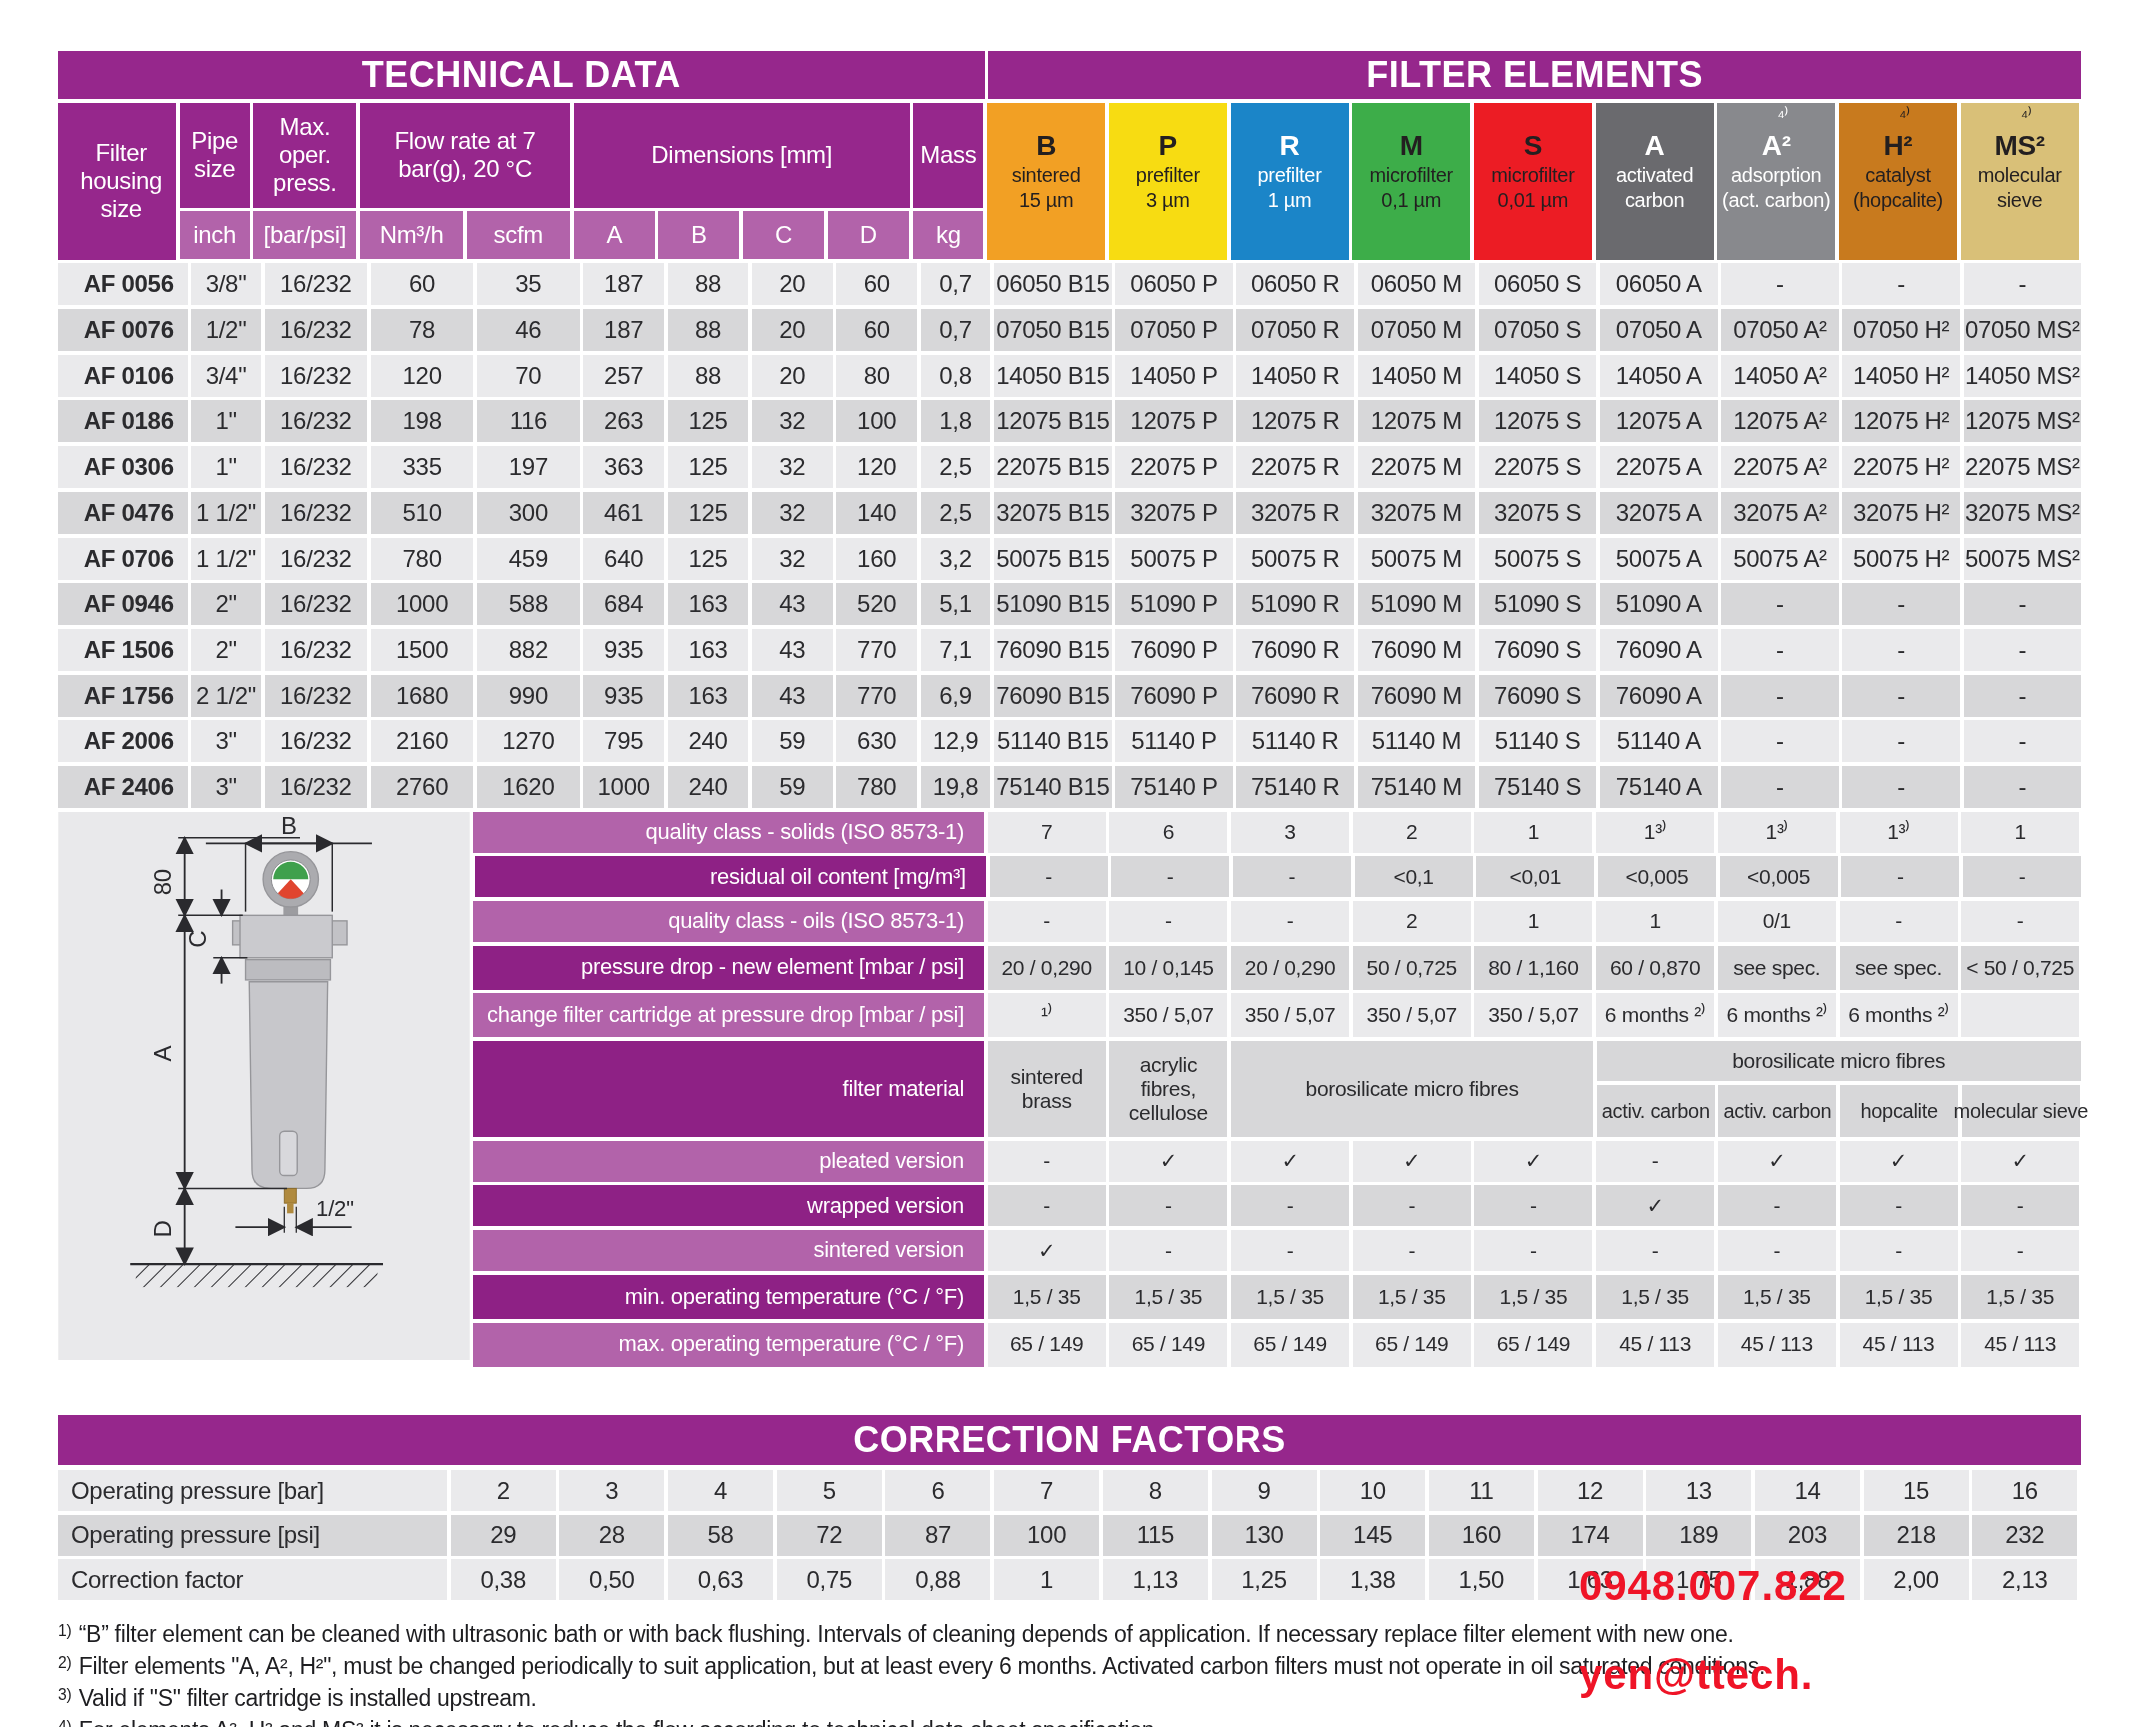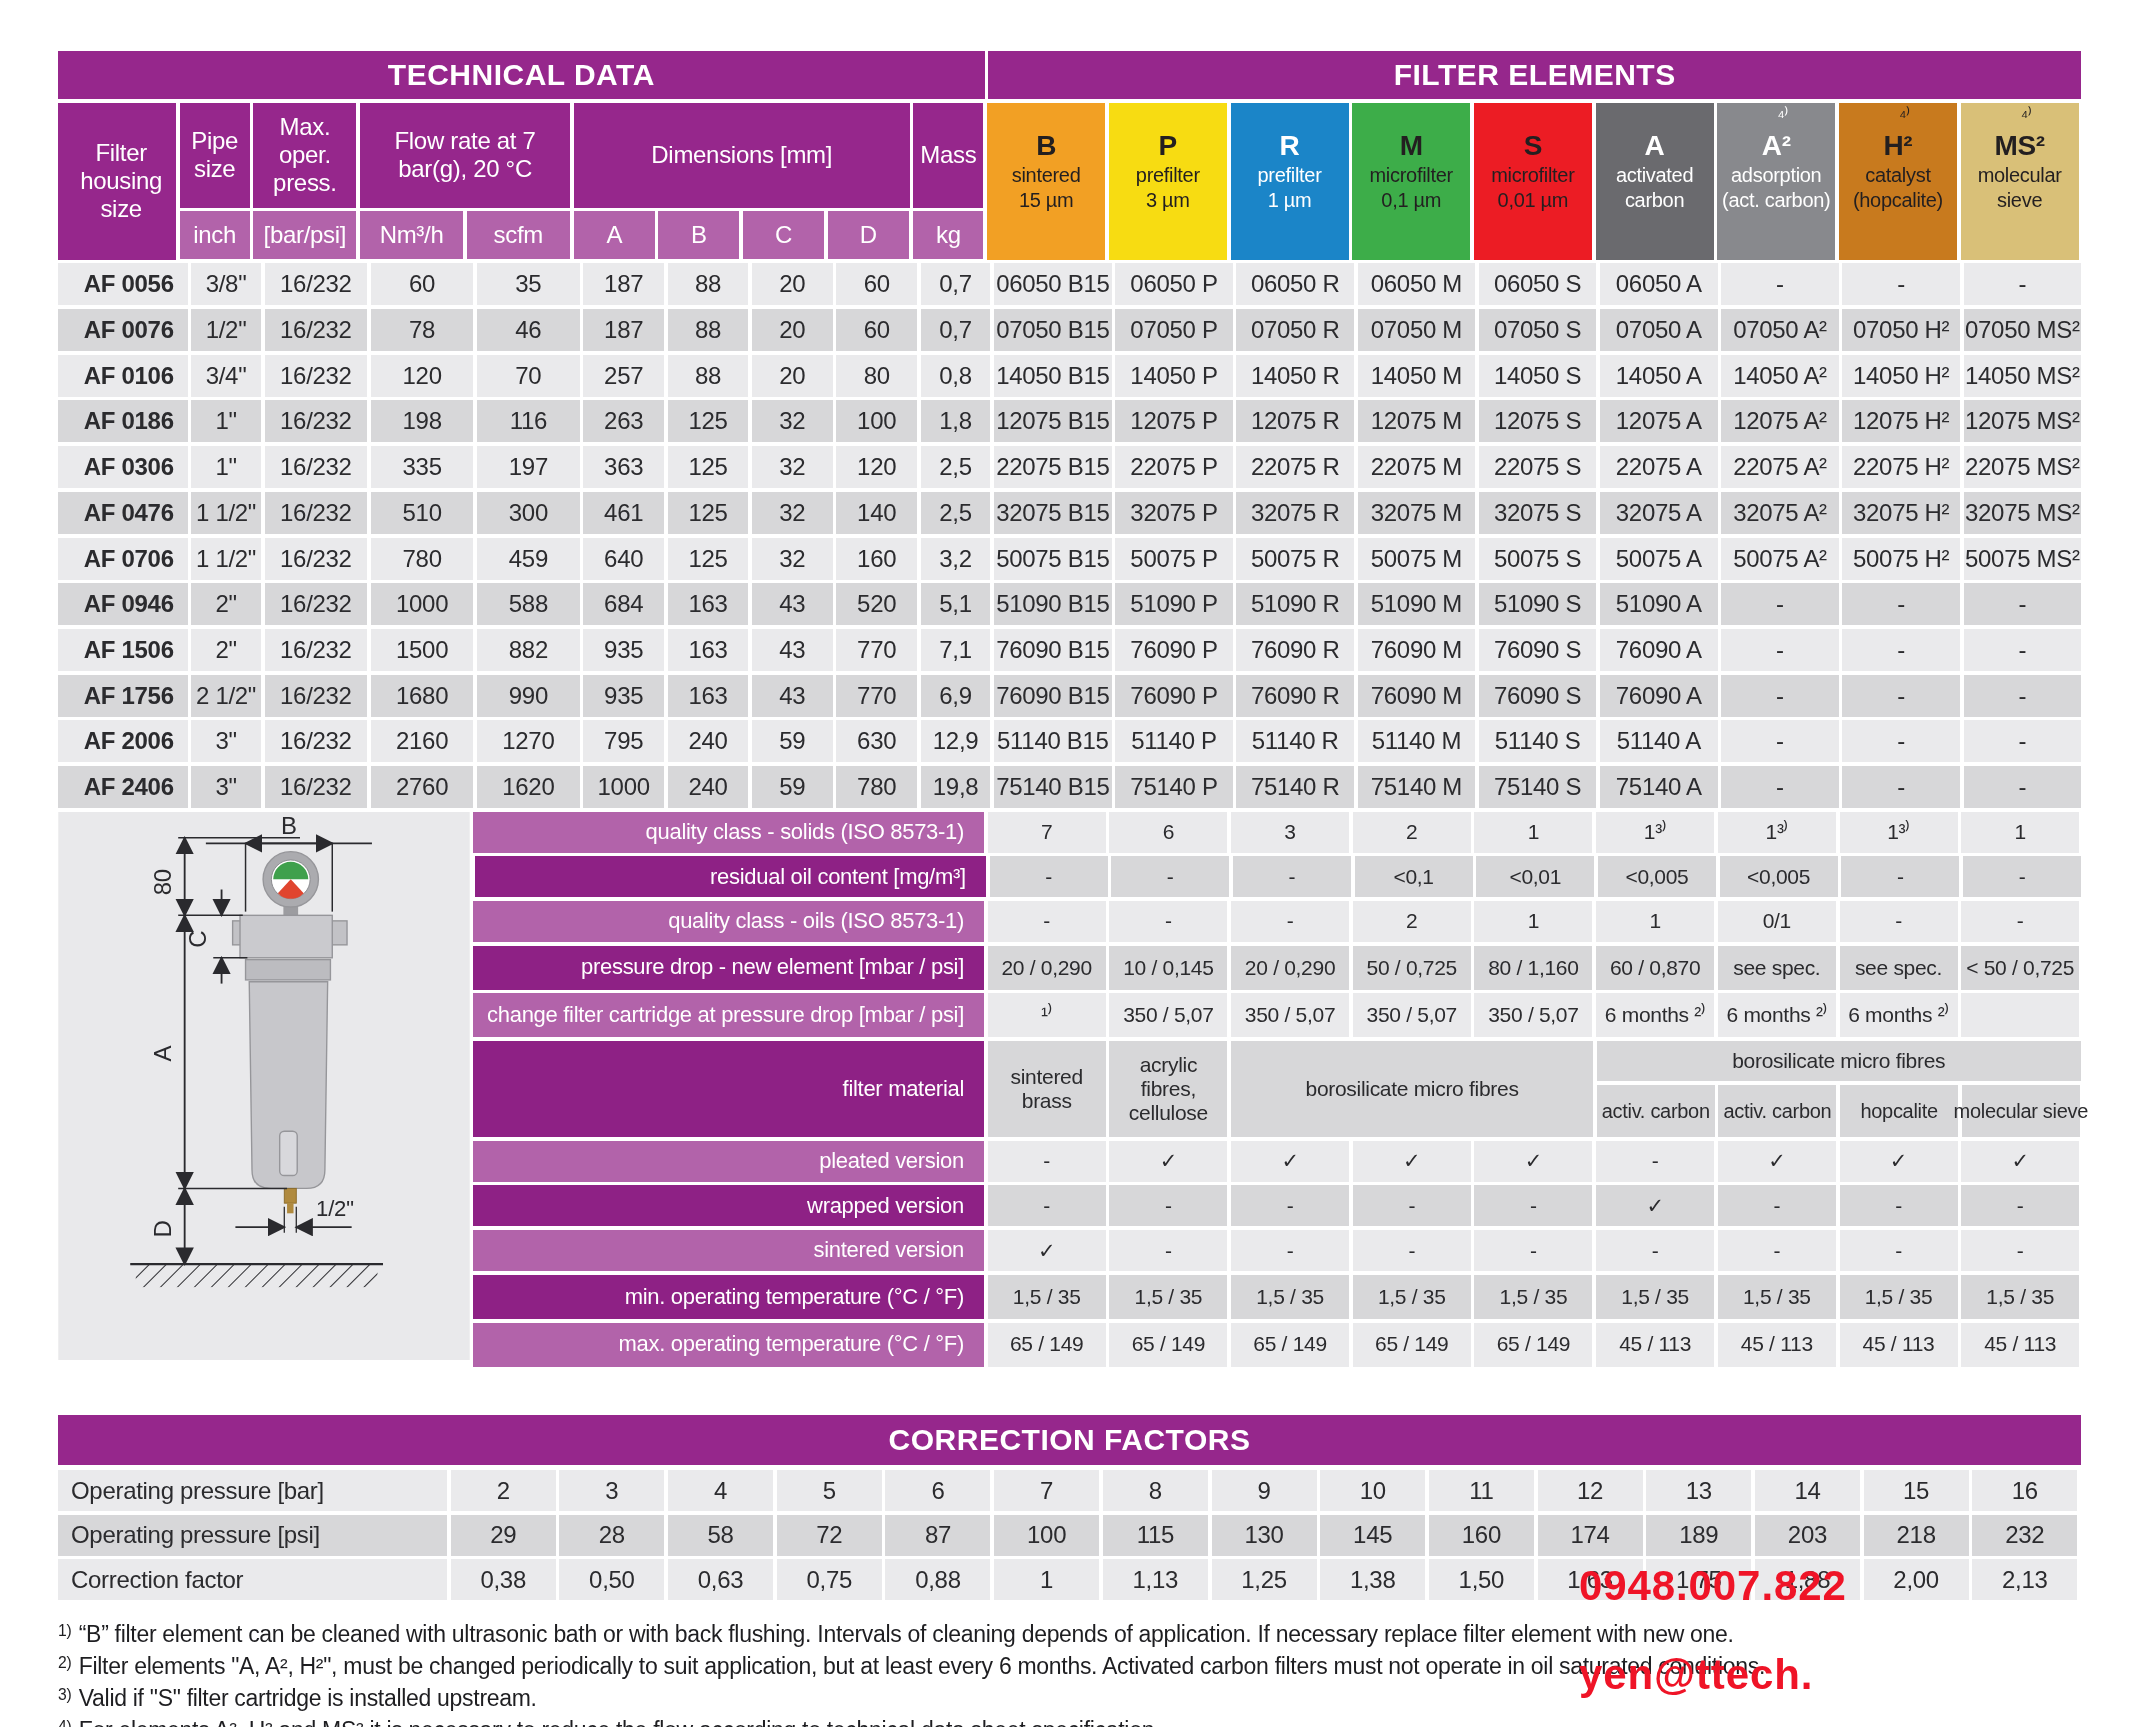--- a/index.html
+++ b/index.html
@@ -2,21 +2,21 @@
 <html style="font-size:14.8px"><head>
 <meta charset="utf-8">
 <style>
   html,body{margin:0;padding:0;}
   body{width:2134px;height:1728px;background:#ffffff;position:relative;overflow:hidden;
        font-family:"Liberation Sans",sans-serif;color:#2b2b2e;letter-spacing:-0.3px;}
   .content{position:absolute;left:58px;top:51px;width:2023px;}
   .frow{display:flex;gap:3.7px;}
   
   .bars{margin-bottom:3.7px;}
-  .bar{height:48px;background:#96278C;color:#fff;font-weight:bold;font-size:30px;
+  .bar{height:48px;background:#96278C;color:#fff;font-weight:bold;font-size:36px;
        display:flex;align-items:center;justify-content:center;letter-spacing:0.5px;}
   .bar-tech{width:927px;}
   .bar-elem{width:1093px;}
   
   .hcell{background:#96278C;color:#fff;display:flex;align-items:center;justify-content:center;
          text-align:center;font-size:24px;line-height:1.18;padding:0 3.7px;box-sizing:border-box;}
   .h-full{height:157px;}
   .htop{height:105px;}
   .hbot{height:48px;background:#B263AA;}
   .stack{display:flex;flex-direction:column;gap:3.7px;}

